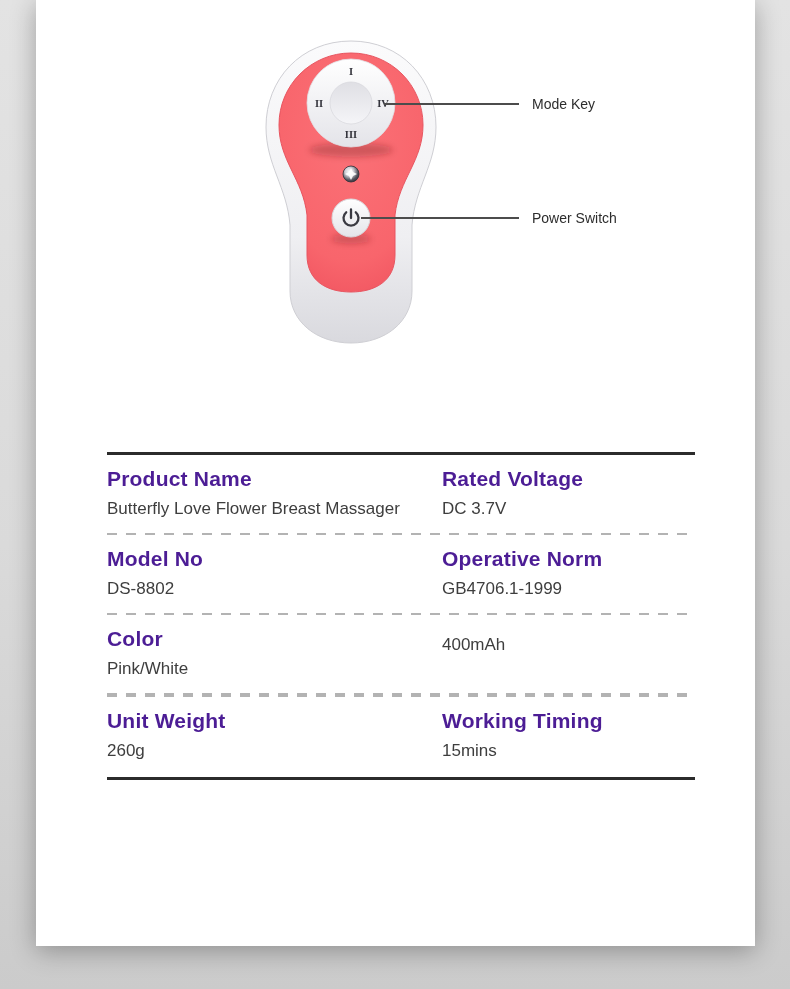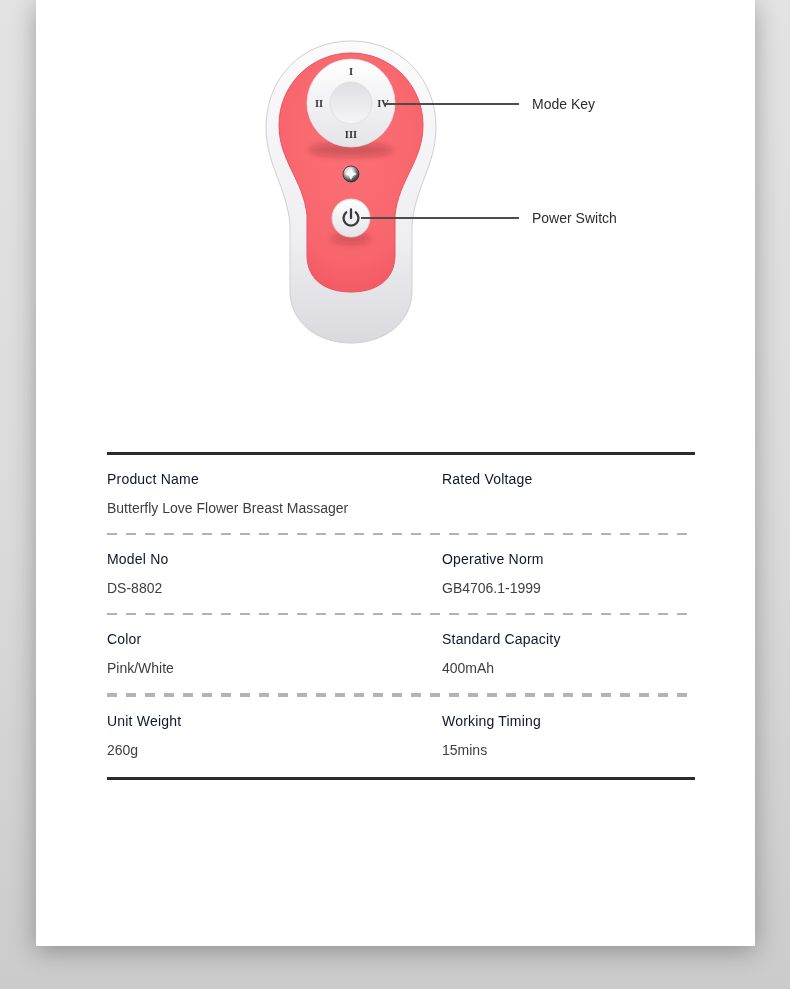--- a/index.html
+++ b/index.html
@@ -19,22 +19,22 @@
   .mode-line{left:348px;top:103px;width:135px}
   .power-line{left:325px;top:217px;width:158px}
   .callout-label{position:absolute;font-size:14px;color:#2d2d2d;line-height:19px;white-space:nowrap}
   .mode-label{left:496px;top:95px}
   .power-label{left:496px;top:209px}
   
   .spec-table{position:absolute;left:71px;top:452px;width:588px}
   .solid-line{height:3px;background:#2b2b2b}
   .spec-row{display:grid;grid-template-columns:335px 1fr;height:78px;padding-top:12px;box-sizing:border-box}
   .spec-row.last{height:80px}
-  .spec-label{font-size:14px;font-weight:400;color:#0f172a;letter-spacing:0.2px;line-height:24px}
-  .spec-value{font-size:14px;color:#3e3e3e;margin-top:9px;line-height:17px}
+  .spec-label{font-size:21px;font-weight:700;color:#4c1d95;letter-spacing:0.2px;line-height:24px}
+  .spec-value{font-size:17px;color:#3e3e3e;margin-top:9px;line-height:17px}
   .dashed-divider{height:2px;background:repeating-linear-gradient(90deg,#b3b3b3 0 10px,transparent 10px 19px)}
   .dial-numeral{font-family:"Liberation Serif",serif;font-weight:bold;font-size:10.5px;fill:#34343c}
 </style>
 </head>
 <body>
 
 <div class="card">
 
   <div class="figure">
 
@@ -109,20 +109,21 @@
   <div class="spec-table">
     <div class="solid-line"></div>
 
     <div class="spec-row">
       <div class="spec-cell">
         <div class="spec-label">Product Name</div>
         <div class="spec-value">Butterfly Love Flower Breast Massager</div>
       </div>
       <div class="spec-cell">
         <div class="spec-label">Rated Voltage</div>
+        <div class="spec-value">DC 3.7V</div>
       </div>
     </div>
     <div class="dashed-divider"></div>
 
     <div class="spec-row">
       <div class="spec-cell">
         <div class="spec-label">Model No</div>
         <div class="spec-value">DS-8802</div>
       </div>
       <div class="spec-cell">
@@ -131,21 +132,20 @@
       </div>
     </div>
     <div class="dashed-divider"></div>
 
     <div class="spec-row">
       <div class="spec-cell">
         <div class="spec-label">Color</div>
         <div class="spec-value">Pink/White</div>
       </div>
       <div class="spec-cell">
-        <div class="spec-label">Standard Capacity</div>
         <div class="spec-value">400mAh</div>
       </div>
     </div>
     <div class="dashed-divider"></div>
 
     <div class="dashed-divider"></div>
 
     <div class="spec-row last">
       <div class="spec-cell">
         <div class="spec-label">Unit Weight</div>

